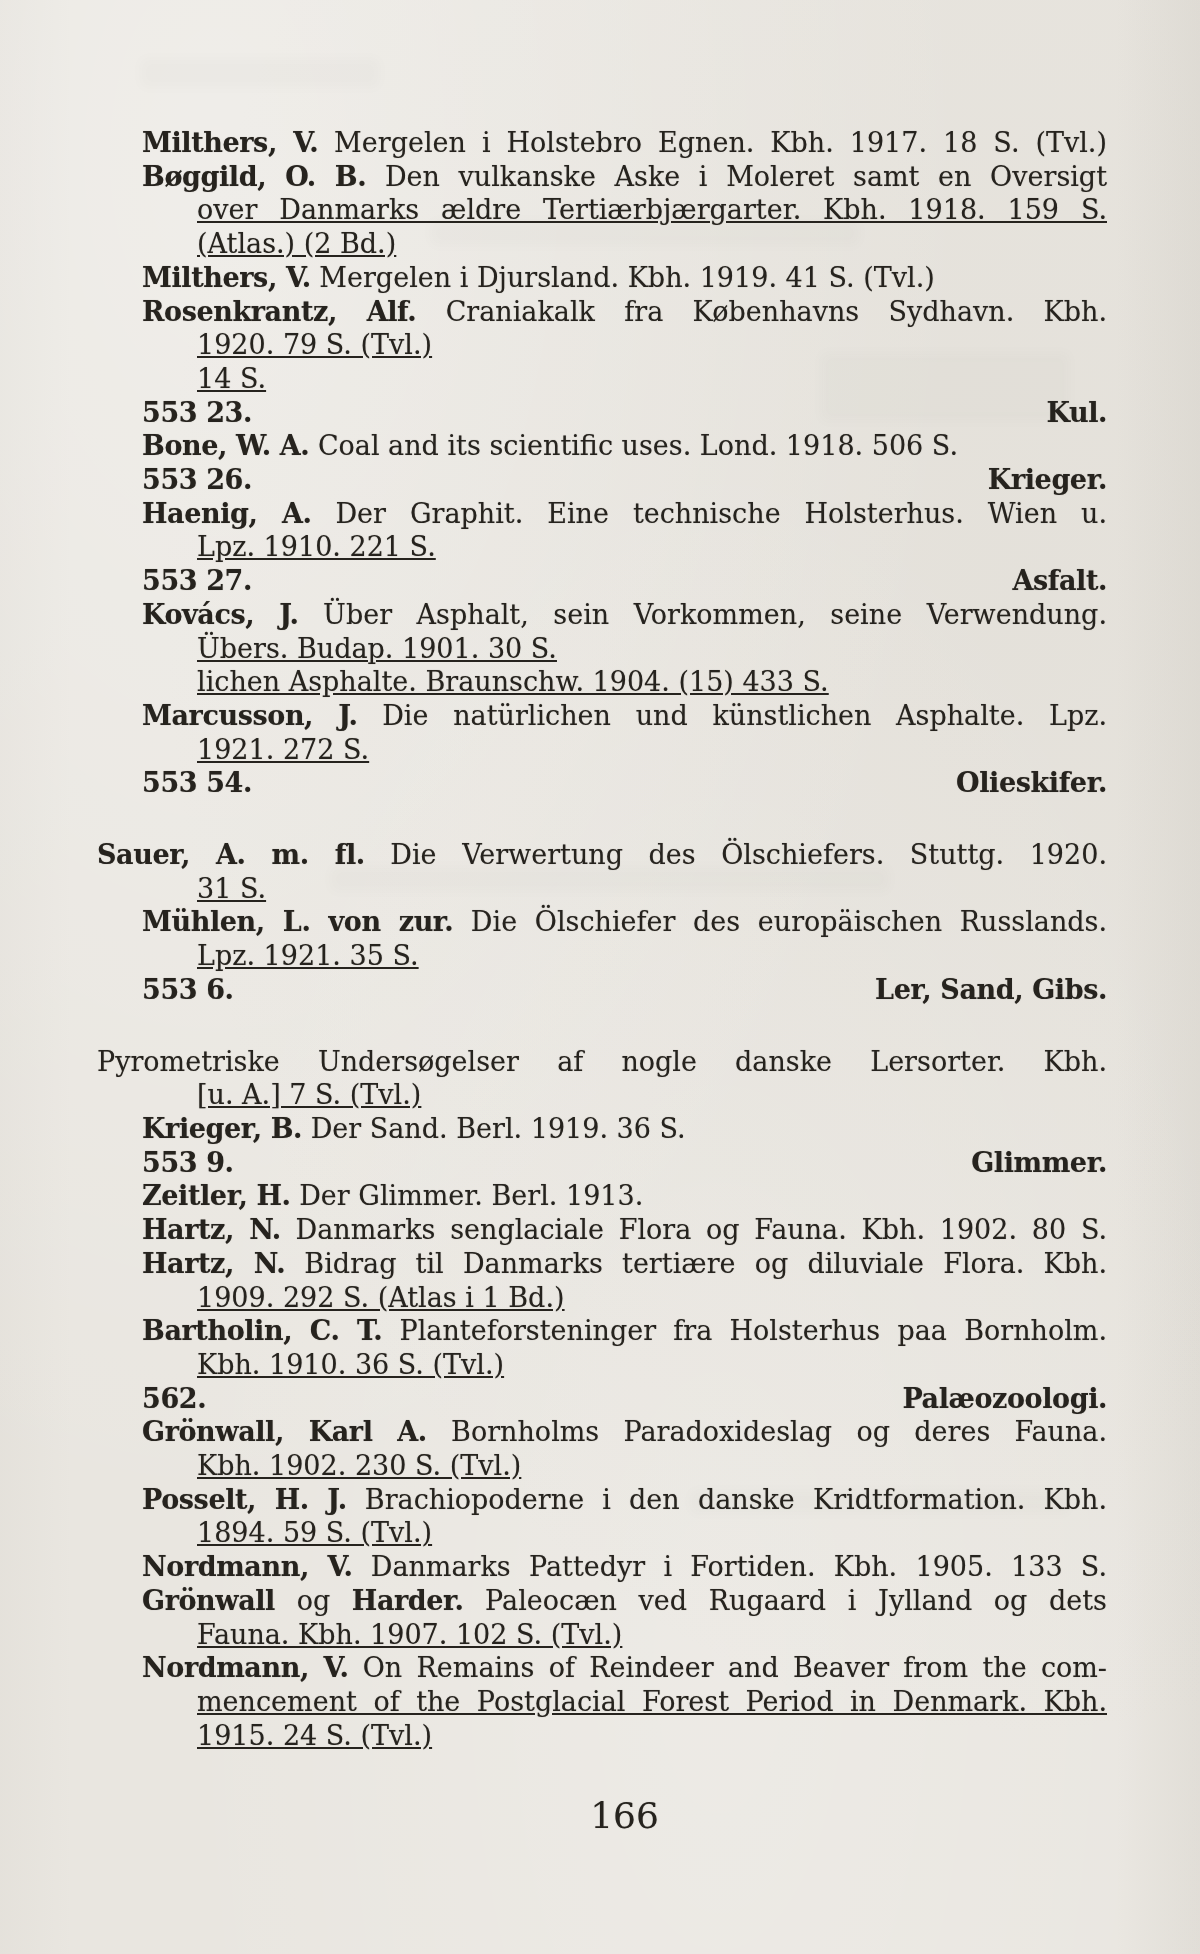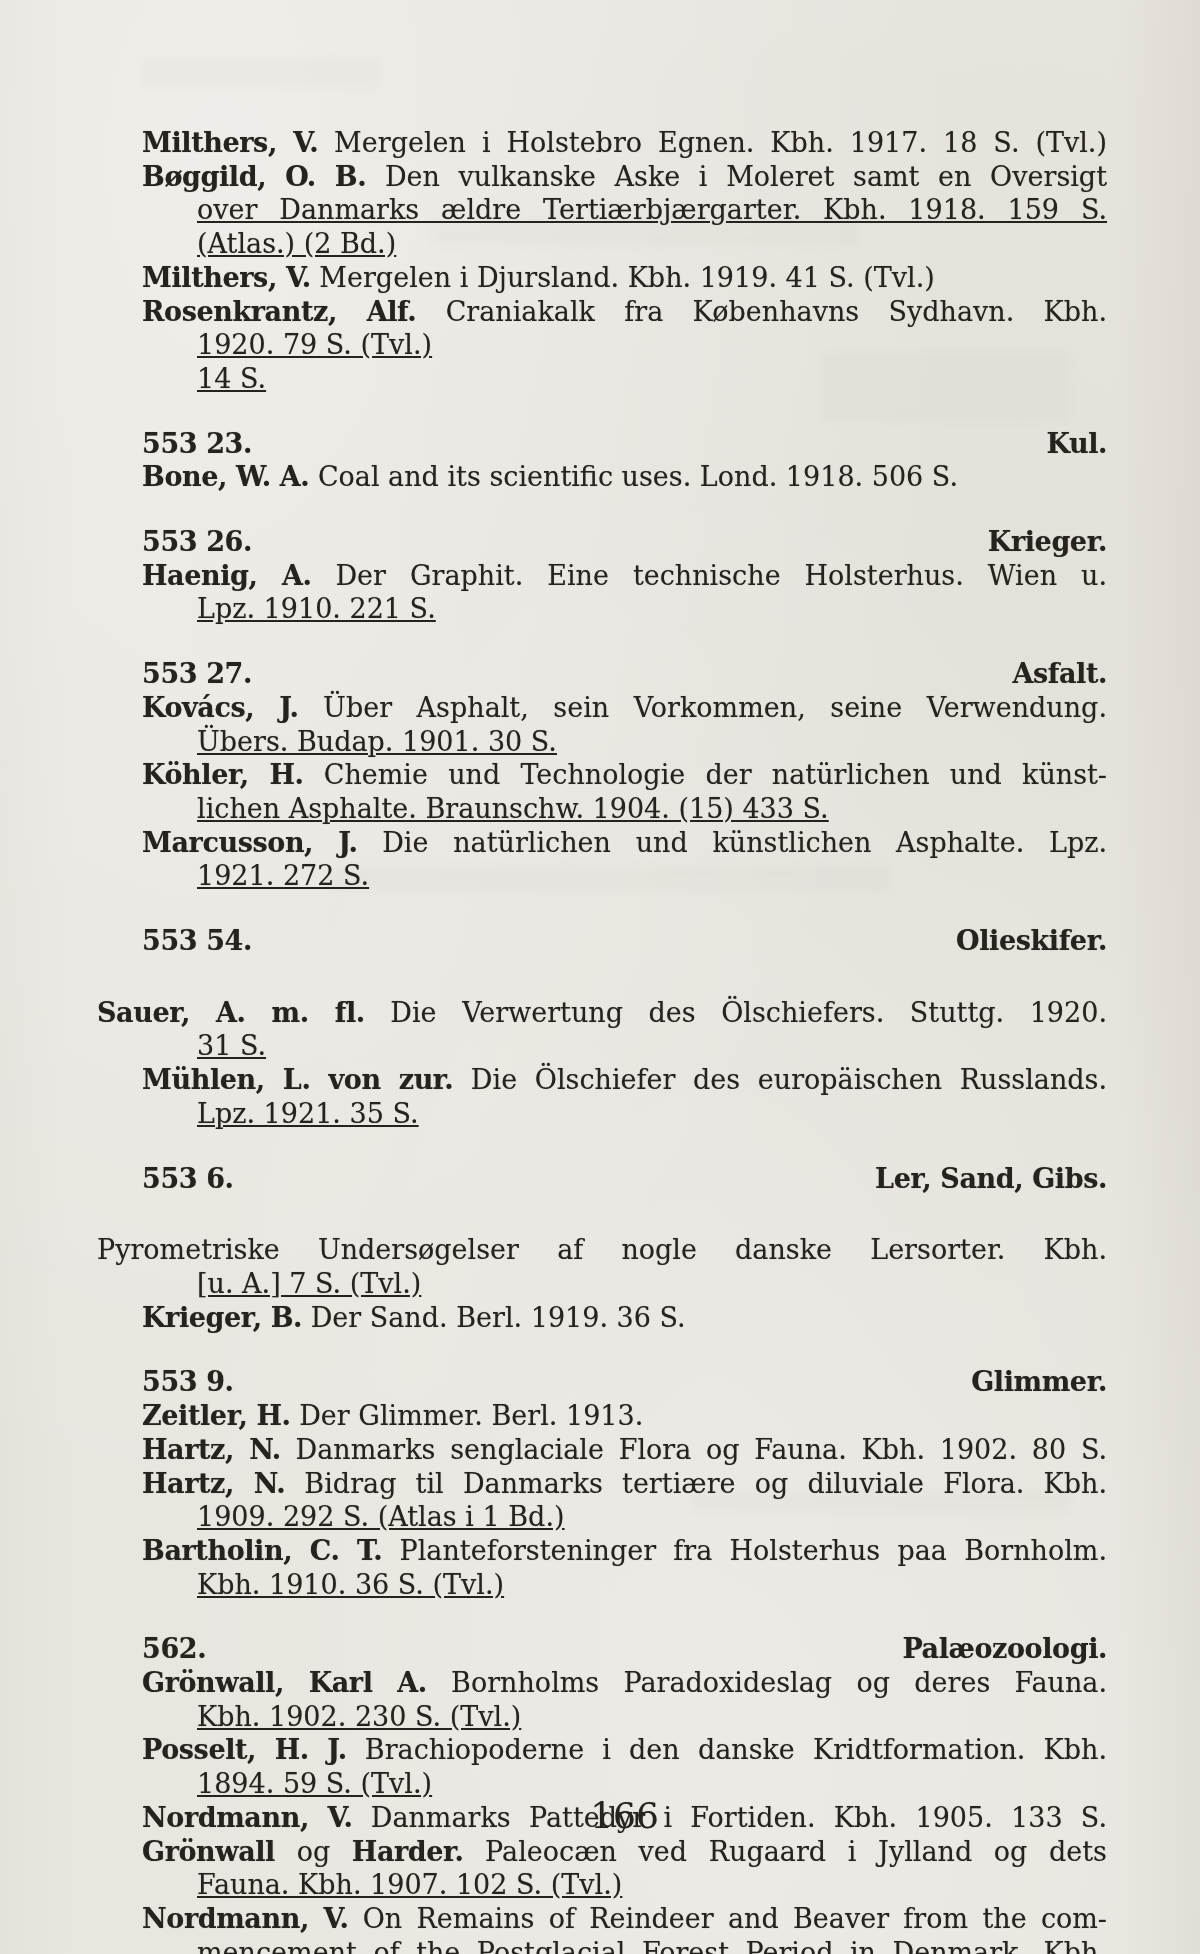--- a/index.html
+++ b/index.html
@@ -42,21 +42,20 @@
   .line.flush{
     text-align:justify;
     text-align-last:justify;
   }
   .line.cont{padding-left:55px;text-decoration:underline;}
   .line.outdent{margin-left:-45px;margin-top:38px;}
   .line.section{
     display:flex;
     justify-content:space-between;
     font-weight:bold;
-    margin-top:31px;
   }
   .b{font-weight:bold;letter-spacing:-0.4px;}
   .pagenum{
     position:absolute;
     left:142px;top:1799px;width:965px;
     text-align:center;
     font-size:36px;
     line-height:34px;
     text-shadow:0 0 1px rgba(38,35,30,0.3);
   }
@@ -90,21 +89,20 @@
         <span class="b">Krieger.</span>
       </div>
       <div class="line flush"><span class="b">Haenig, A.</span><span> Der Graphit. Eine technische Holsterhus. Wien u.</span></div>
       <div class="line cont"><span>Lpz. 1910. 221 S.</span></div>
       <div class="line section">
         <span class="b">553 27.</span>
         <span class="b">Asfalt.</span>
       </div>
       <div class="line flush"><span class="b">Kovács, J.</span><span> Über Asphalt, sein Vorkommen, seine Verwendung.</span></div>
       <div class="line cont"><span>Übers. Budap. 1901. 30 S.</span></div>
-      <div class="line flush"><span class="b">Köhler, H.</span><span> Chemie und Technologie der natürlichen und künst-</span></div>
       <div class="line cont"><span>lichen Asphalte. Braunschw. 1904. (15) 433 S.</span></div>
       <div class="line flush"><span class="b">Marcusson, J.</span><span> Die natürlichen und künstlichen Asphalte. Lpz.</span></div>
       <div class="line cont"><span>1921. 272 S.</span></div>
       <div class="line section">
         <span class="b">553 54.</span>
         <span class="b">Olieskifer.</span>
       </div>
       <div class="line flush outdent"><span class="b">Sauer, A. m. fl.</span><span> Die Verwertung des Ölschiefers. Stuttg. 1920.</span></div>
       <div class="line cont"><span>31 S.</span></div>
       <div class="line flush"><span class="b">Mühlen, L. von zur.</span><span> Die Ölschiefer des europäischen Russlands.</span></div>

